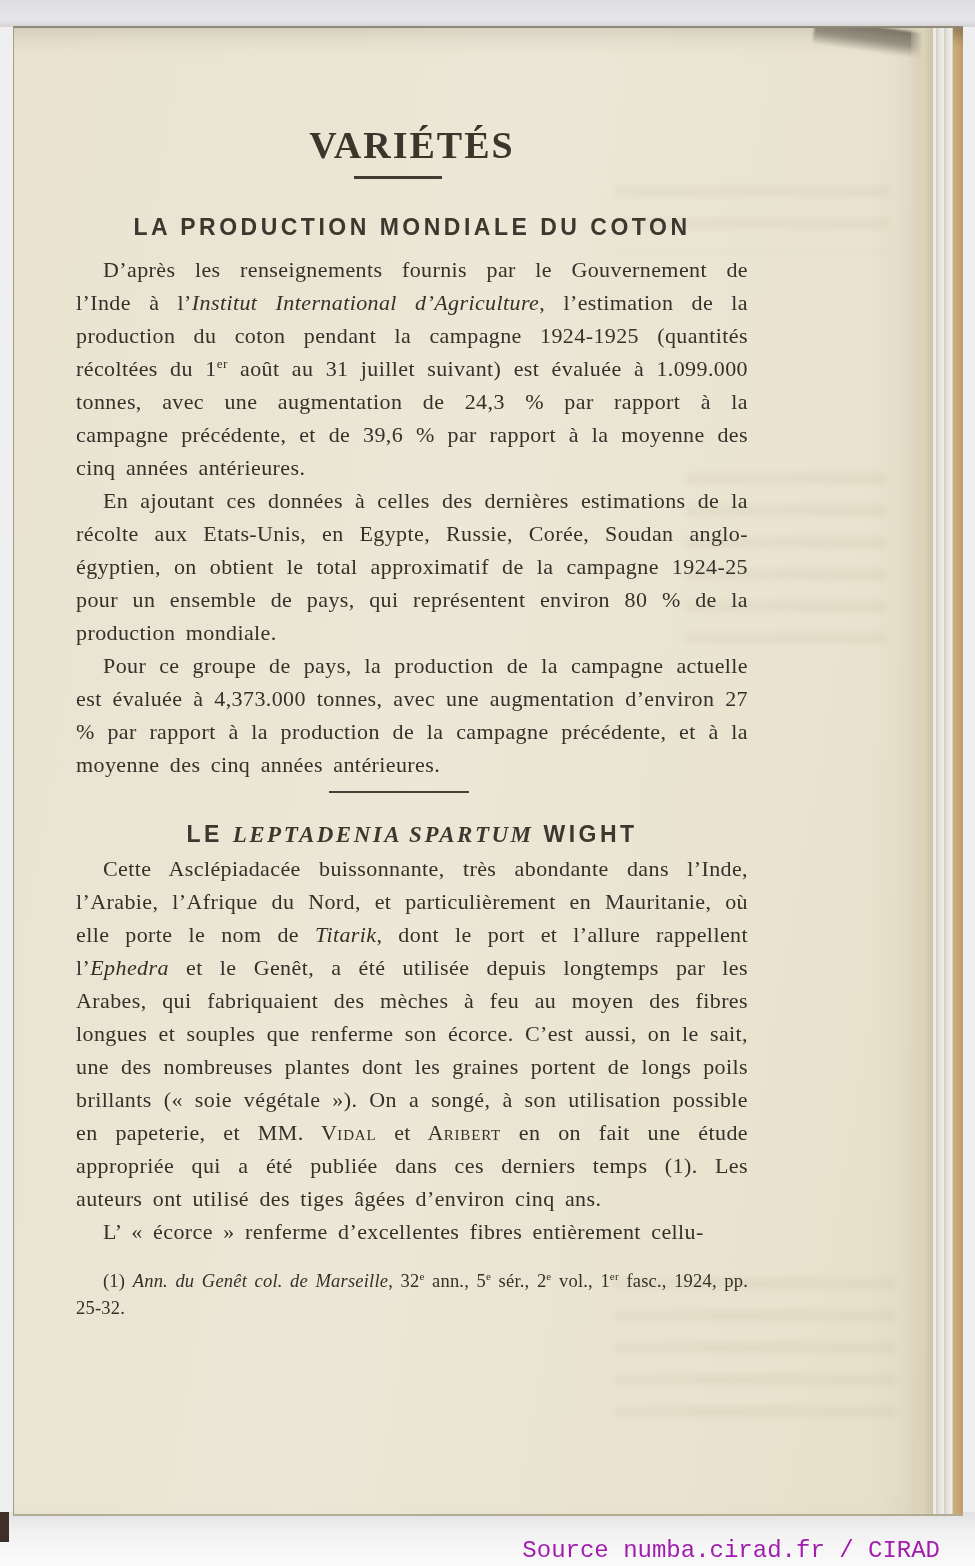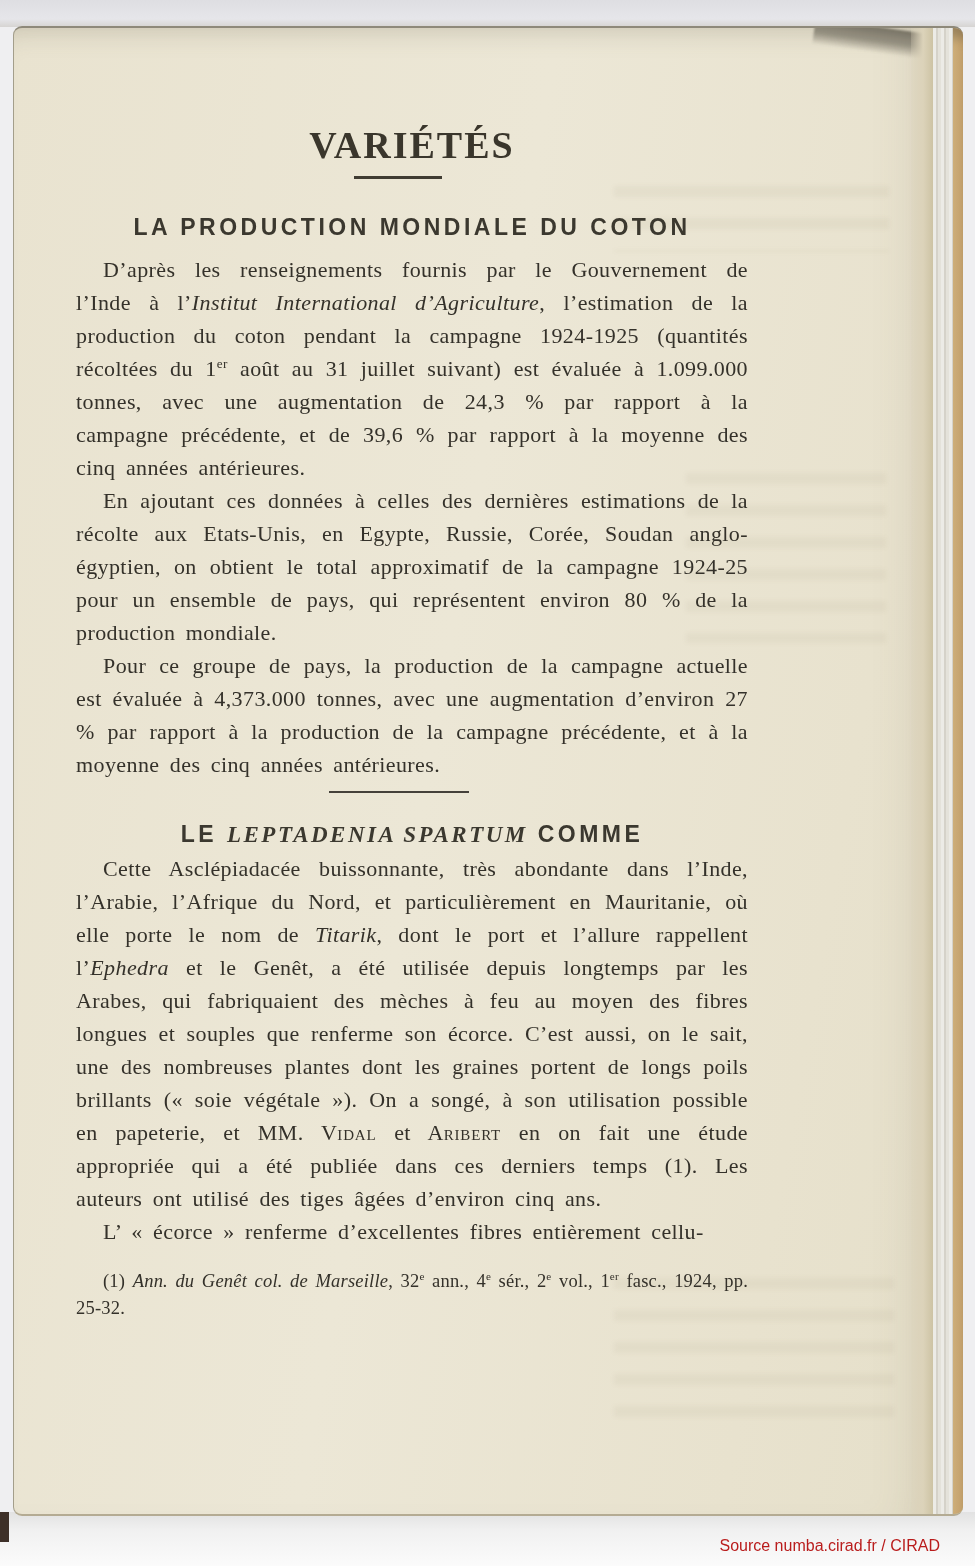--- a/index.html
+++ b/index.html
@@ -7,21 +7,21 @@
   .scan { position:relative; width:975px; height:1566px; overflow:hidden; background:#efeff1; }
 
   .top-strip { position:absolute; left:0; top:0; width:975px; height:27px;
     background:linear-gradient(180deg,#dedee2 0%,#e6e6ea 70%,#d6d4d2 100%); }
   .bottom-strip { position:absolute; left:0; top:1512px; width:975px; height:54px;
     background:linear-gradient(180deg,#e2e2e2 0%,#f1f1f1 35%,#fbfbfb 100%); }
 
   .page { position:absolute; left:13px; top:26px; width:949px; height:1486px; overflow:hidden;
     background:linear-gradient(100deg,#e9e3d0 0%,#ece7d6 45%,#e8e2ce 80%,#e5dfc9 100%);
     border-top:2px solid #8e897a; border-left:1px solid #a39e8b; border-bottom:2px solid #b4ab93;
-    box-shadow: inset -80px 0 55px -48px rgba(110,95,65,.28), inset 0 26px 26px -22px rgba(100,95,78,.22); border-radius: 9px; }
+    box-shadow: inset -80px 0 55px -48px rgba(110,95,65,.28), inset 0 26px 26px -22px rgba(100,95,78,.22); }
 
   .corner-wedge { position:absolute; left:800px; top:-10px; width:180px; height:26px;
     background:linear-gradient(180deg,#6e695c 0%,#8f8a7b 55%,rgba(160,152,130,0) 100%);
     transform:rotate(8deg); transform-origin:left center; filter:blur(1.2px); opacity:.9; }
 
   .edge-inner { position:absolute; top:0; bottom:0; left:897px; width:22px;
     background:linear-gradient(90deg,rgba(220,211,188,.25),#dcd3ba 55%,#cdc3a4 100%); }
   .edge-mid { position:absolute; top:0; bottom:0; left:919px; width:20px;
     background:repeating-linear-gradient(90deg,#ecebe6 0 3px,#d5d2c9 3px 5px,#e4e2da 5px 8px); }
   .edge-tan { position:absolute; top:0; bottom:0; left:939px; width:19px; border-radius:0 5px 5px 0;
@@ -56,21 +56,21 @@
 
   .signature { margin-top:3px; padding-right:58px; text-align:right; font-size:22px; letter-spacing:1px; }
   .section-rule { width:140px; height:2px; background:#45413a; margin:10px auto 0; transform:translateX(-13px); }
 
   .footnote { margin-top:20px; font-size:18.5px; line-height:27px; text-align:justify;
     text-indent:27px; letter-spacing:.2px; word-spacing:1.5px; }
 
   .debris-mark { position:absolute; left:0; top:1512px; width:9px; height:30px; background:#3e3028; }
 
   .source-credit { position:absolute; top:1537px; right:35px;
-    font-family:Liberation Sans, sans-serif; font-size:16px; color:#b91c1c; }
+    font-family:Liberation Mono, monospace; font-size:24px; color:#a21caf; }
 </style>
 </head>
 <body>
 
 <div class="scan">
   <div class="top-strip"></div>
   <div class="bottom-strip"></div>
 
   <div class="page">
     <div class="corner-wedge"></div>
@@ -88,27 +88,27 @@
           <div><span>LA PRODUCTION MONDIALE DU COTON</span></div>
         </h2>
         <p class="body p-first"><span>D’après les renseignements fournis par le Gouvernement de l’Inde à l’</span><span class="seg-i">Institut International d’Agriculture</span><span>, l’estimation de la production du coton pendant la campagne 1924-1925 (quantités récoltées du 1</span><span class="seg-sup">er</span><span> août au 31 juillet suivant) est évaluée à 1.099.000 tonnes, avec une augmentation de 24,3 % par rapport à la campagne précédente, et de 39,6 % par rapport à la moyenne des cinq années antérieures.</span></p>
         <p class="body"><span>En ajoutant ces données à celles des dernières estimations de la récolte aux Etats-Unis, en Egypte, Russie, Corée, Soudan anglo-égyptien, on obtient le total approximatif de la campagne 1924-25 pour un ensemble de pays, qui représentent environ 80 % de la production mondiale.</span></p>
         <p class="body"><span>Pour ce groupe de pays, la production de la campagne actuelle est évaluée à 4,373.000 tonnes, avec une augmentation d’environ 27 % par rapport à la production de la campagne précédente, et à la moyenne des cinq années antérieures.</span></p>
         <div class="section-rule"></div>
       </section>
 
       <section>
         <h2 class="heading heading-2">
-          <div><span>LE </span><span class="seg-i">LEPTADENIA SPARTUM</span><span> COMME</span></div>
+          <div><span>LE </span><span class="seg-i">LEPTADENIA SPARTUM</span><span> WIGHT</span></div>
         </h2>
         <p class="body p-lede"><span>Cette Asclépiadacée buissonnante, très abondante dans l’Inde, l’Arabie, l’Afrique du Nord, et particulièrement en Mauritanie, où elle porte le nom de </span><span class="seg-i">Titarik</span><span>, dont le port et l’allure rappellent l’</span><span class="seg-i">Ephedra</span><span> et le Genêt, a été utilisée depuis longtemps par les Arabes, qui fabriquaient des mèches à feu au moyen des fibres longues et souples que renferme son écorce. C’est aussi, on le sait, une des nombreuses plantes dont les graines portent de longs poils brillants (« soie végétale »). On a songé, à son utilisation possible en papeterie, et MM. V</span><span class="seg-sc">idal</span><span> et A</span><span class="seg-sc">ribert</span><span> en on fait une étude appropriée qui a été publiée dans ces derniers temps (1). Les auteurs ont utilisé des tiges âgées d’environ cinq ans.</span></p>
         <p class="body"><span>L’ « écorce » renferme d’excellentes fibres entièrement cellu-</span></p>
       </section>
 
-      <div class="footnote"><span>(1) </span><span class="seg-i">Ann. du Genêt col. de Marseille</span><span>, 32</span><span class="seg-sup">e</span><span> ann., 4</span><span class="seg-sup">e</span><span> sér., 2</span><span class="seg-sup">e</span><span> vol., 1</span><span class="seg-sup">er</span><span> fasc., 1924, pp. 25-32.</span></div>
+      <div class="footnote"><span>(1) </span><span class="seg-i">Ann. du Genêt col. de Marseille</span><span>, 32</span><span class="seg-sup">e</span><span> ann., 5</span><span class="seg-sup">e</span><span> sér., 2</span><span class="seg-sup">e</span><span> vol., 1</span><span class="seg-sup">er</span><span> fasc., 1924, pp. 25-32.</span></div>
     </div>
 
     <div class="edge-inner"></div>
     <div class="edge-mid"></div>
     <div class="edge-tan"></div>
   </div>
 
   <div class="debris-mark"></div>
   <div class="source-credit">Source numba.cirad.fr / CIRAD</div>
 </div>

